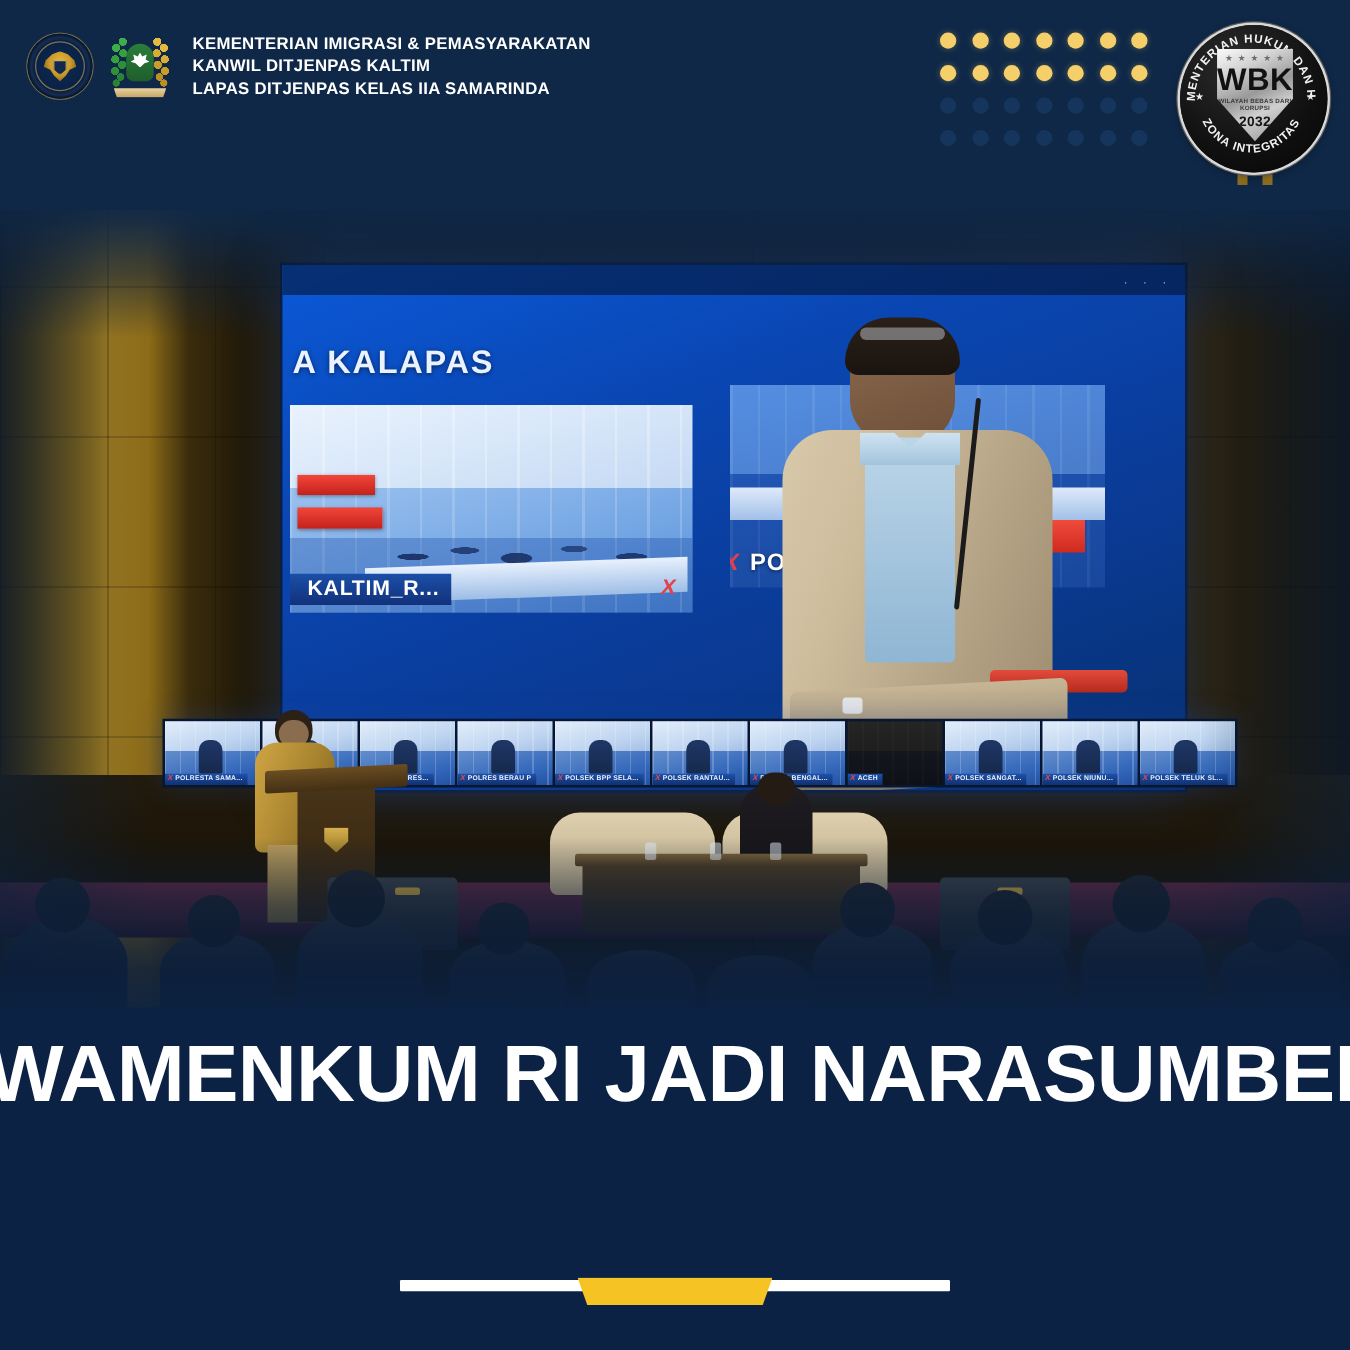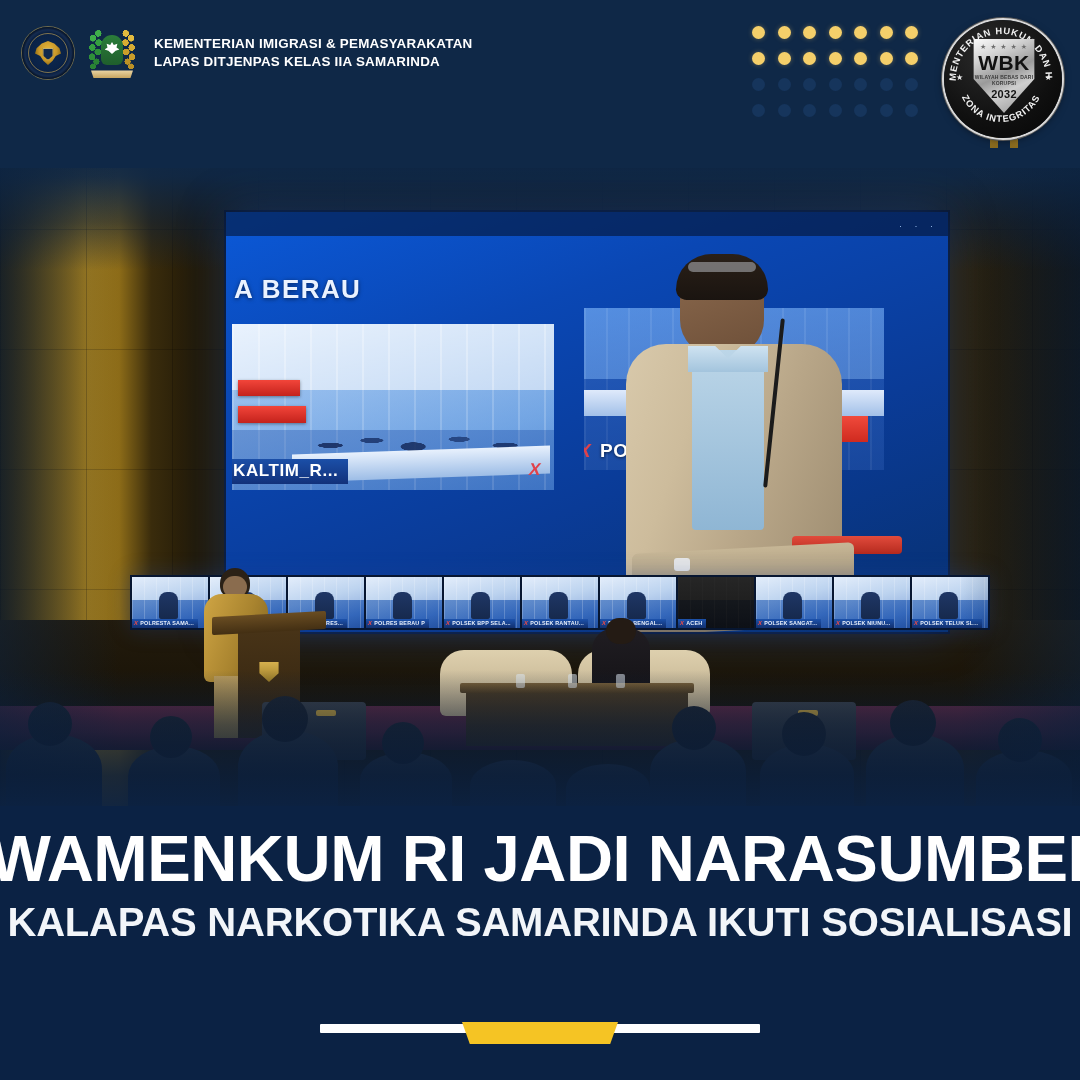--- a/index.html
+++ b/index.html
@@ -171,21 +171,21 @@
     width:66px; height:74px;
     background:linear-gradient(155deg,#fefefe 0%,#d3d3d3 24%,#9a9a9a 48%,#cfcfcf 66%,#8f8f8f 100%);
     clip-path:polygon(4% 0%, 96% 0%, 96% 54%, 50% 100%, 4% 54%);
     display:flex; flex-direction:column; align-items:center;
   }
   .wbk .shield .stars {
     margin-top:4px; font-size:7px; color:#6d6d6d; letter-spacing:1px;
   }
   .wbk .shield .big {
     margin-top:1px;
-    font-size:21px; font-weight:bold; color:#111;
+    font-size:25px; font-weight:bold; color:#111;
     letter-spacing:.4px; line-height:1;
   }
   .wbk .shield .sub {
     font-size:5px; font-weight:bold; color:#3a3a3a;
     letter-spacing:.2px; line-height:1.22; text-align:center;
     margin-top:1px;
   }
   .wbk .shield .yr {
     font-size:11px; font-weight:bold; color:#141414;
     margin-top:2px; letter-spacing:.3px;
@@ -288,21 +288,21 @@
   }
   .innerFeedL .deskline {
     position:absolute; left:60px; top:126px; width:258px; height:28px;
     background:linear-gradient(#e8f1fd,#9dbde6);
     transform:skewY(-2deg);
   }
   .innerFeedL .label {
     position:absolute; left:0; bottom:6px;
     background:linear-gradient(#1b4fa8,#12317a);
     color:#fff; font-size:17px; font-weight:bold;
-    padding:2px 10px 3px 1px; letter-spacing:.6px;
+    padding:2px 10px 3px 14px; letter-spacing:.6px;
   }
   .innerFeedL .logoX {
     position:absolute; right:14px; bottom:10px;
     color:#e0414a; font-weight:bold; font-size:17px; transform:skewX(-12deg);
   }
 
   
   .innerFeedR {
     position:absolute; right:64px; top:96px;
     width:300px; height:162px;
@@ -624,20 +624,21 @@
       <div class="pas">
         <div class="wreathL"></div>
         <div class="wreathR"></div>
         <div class="pasCenter"></div>
         <div class="pasFig"></div>
         <div class="pasBanner"></div>
       </div>
 
       <div class="header-text">
         <div>KEMENTERIAN IMIGRASI &amp; PEMASYARAKATAN</div>
+        <div>KANWIL DITJENPAS KALTIM</div>
         <div>LAPAS DITJENPAS KELAS IIA SAMARINDA</div>
       </div>
     </div>
 
     <div class="dotgrid">
       <i class="on"></i>
         <i class="on"></i>
         <i class="on"></i>
         <i class="on"></i>
         <i class="on"></i>
@@ -700,21 +701,21 @@
 
   <div class="photo">
 
     <div class="wall"></div>
 
     <div class="screen">
       <div class="topbar">
         <div class="dots">· · ·</div>
       </div>
 
-      <div class="feedTitle">A BERAU</div>
+      <div class="feedTitle">A KALAPAS</div>
 
       <div class="innerFeedL">
         <div class="room"></div>
         <div class="redsign1"></div>
         <div class="redsign2"></div>
         <div class="people"></div>
         <div class="deskline"></div>
         <div class="logoX">X</div>
         <div class="label">KALTIM_R...</div>
       </div>
@@ -884,21 +885,20 @@
 
     <div class="wallTopFade"></div>
     <div class="photoSideFadeL"></div>
     <div class="photoSideFadeR"></div>
     <div class="photoBottomFade"></div>
   </div>
 
   <div class="titleband">
     <div class="t-main">WAMENKUM RI JADI NARASUMBER</div>
     <div class="t-sub">
-      <span>KALAPAS NARKOTIKA SAMARINDA IKUTI SOSIALISASI</span>
     </div>
   </div>
 
   <div class="rulewrap">
     <div class="rule"></div>
     <div class="goldtab"></div>
   </div>
 
 </div>
 

